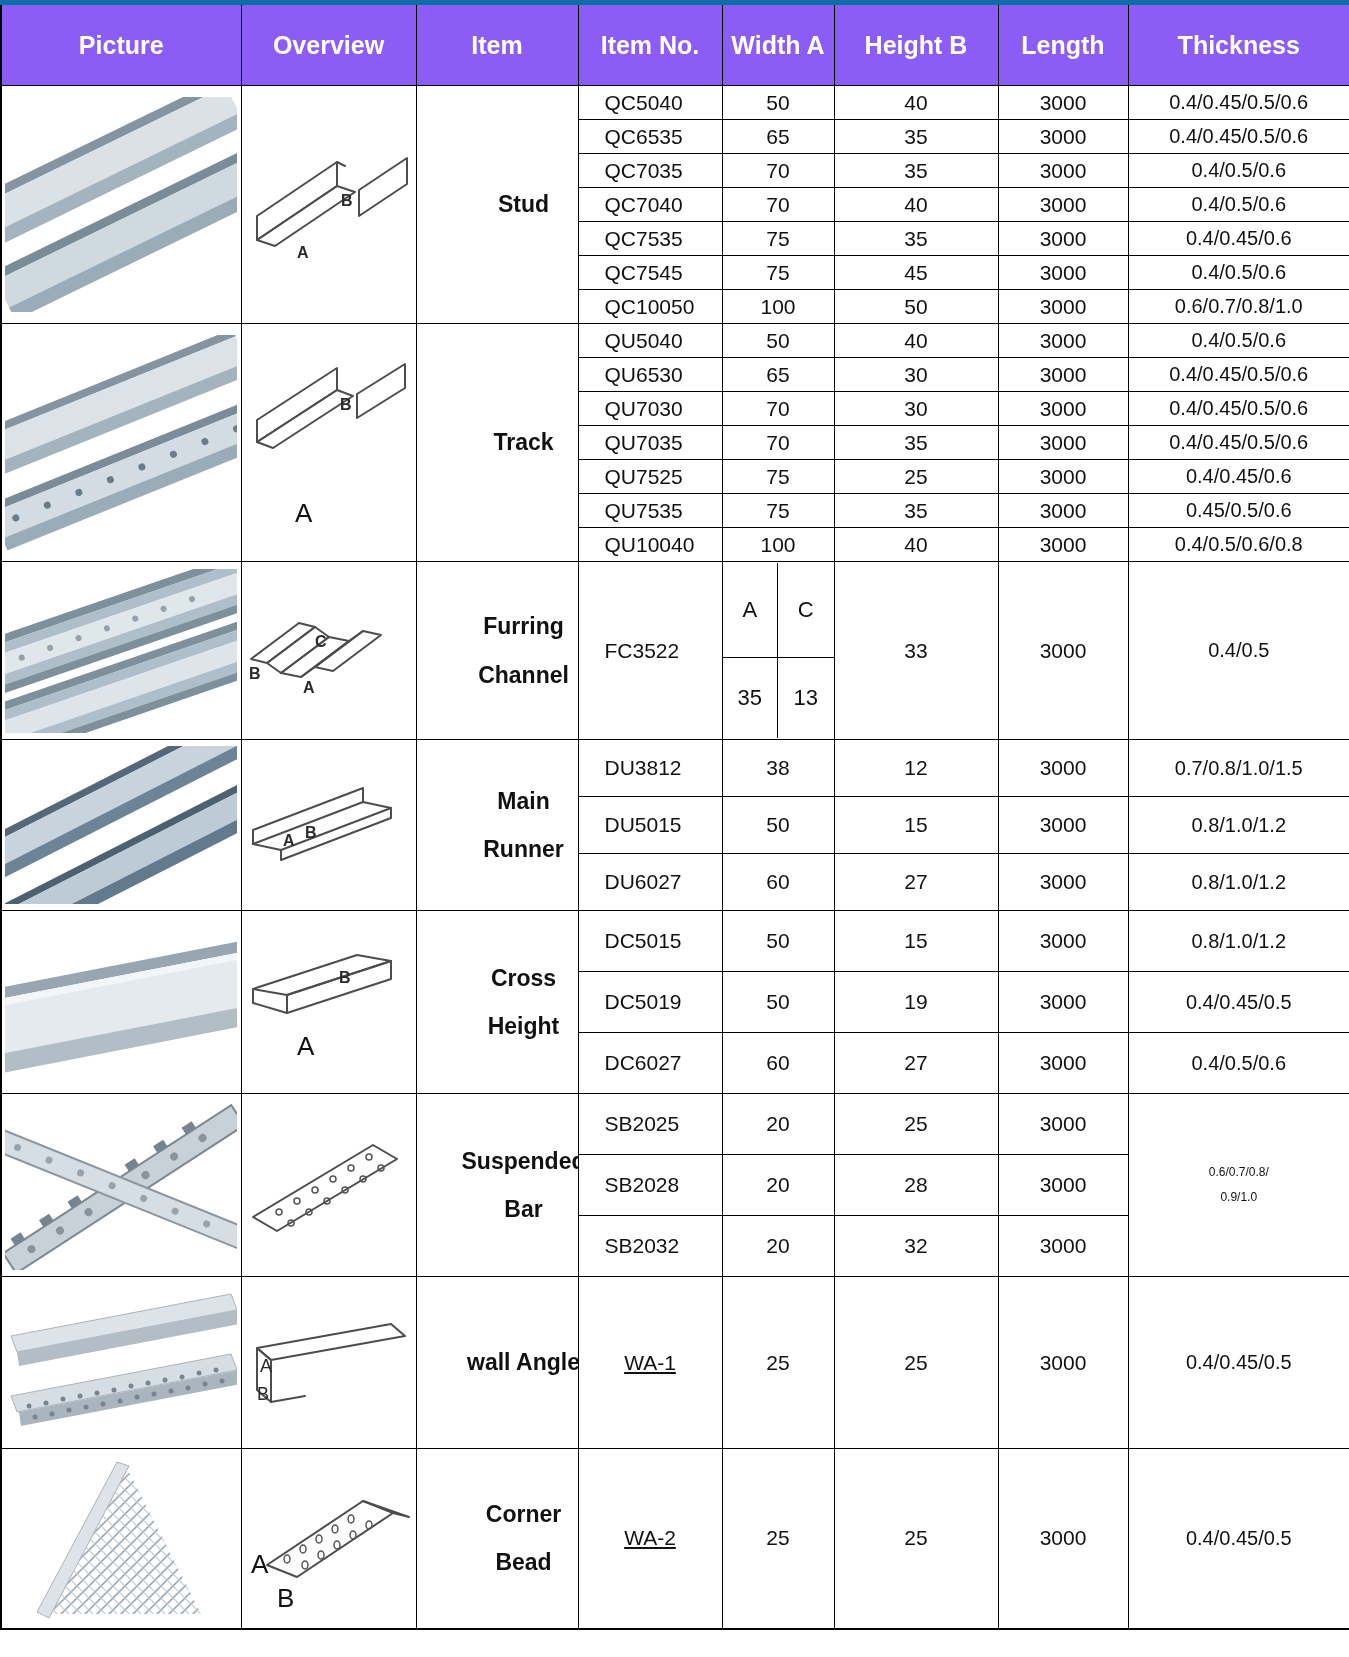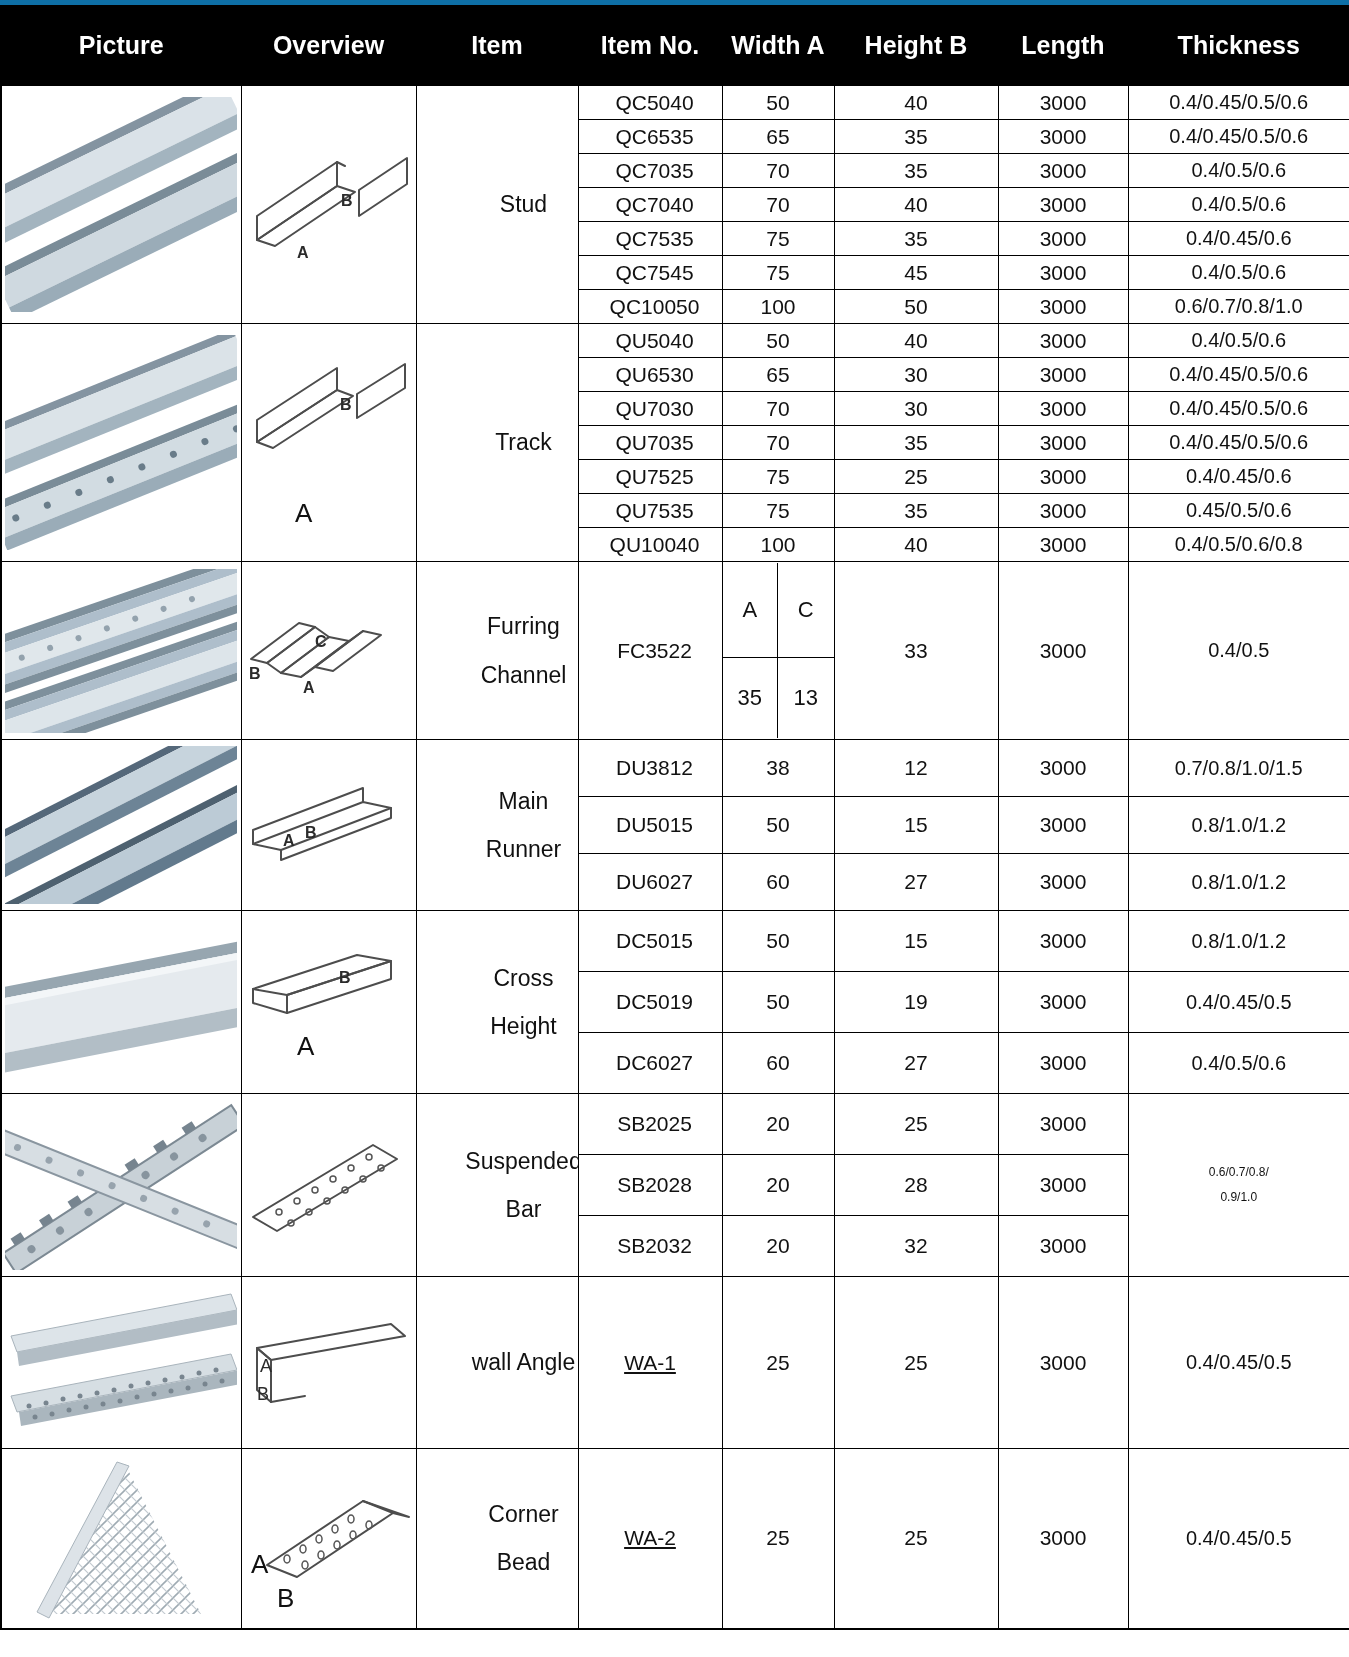--- a/index.html
+++ b/index.html
@@ -2,32 +2,32 @@
 <html><head>
 <meta charset="utf-8">
 <style>
   * { box-sizing: border-box; }
   body { margin:0; background:#ffffff; color:#111; font-family:"Liberation Sans", sans-serif; }
   .page { width:1349px; }
   table.sheet { border-collapse:collapse; table-layout:fixed; width:1349px;
     border:2px solid #000; border-top:5px solid #0e6fa6; }
   .sheet th, .sheet td { border:1px solid #000; text-align:center; vertical-align:middle;
     padding:0; overflow:hidden; }
-  .sheet thead th { background:#000000; color:#fff; font-size:25px; font-weight:700; height:83px; }
+  .sheet thead th { background:#8b5cf6; color:#fff; font-size:25px; font-weight:700; height:83px; }
   tr.rs { height:34px; }
   tr.rf { height:178px; }
   tr.rm { height:57px; }
   tr.rc { height:61px; }
   tr.rw { height:172px; }
   tr.rb { height:180px; }
-  td.no  { text-align:center; padding-left:9px; font-size:21px; }
+  td.no  { text-align:left; padding-left:26px; font-size:21px; }
   td.no.ctr { text-align:center; padding-left:0;text-decoration:underline; }
   td.num { font-size:21px; }
   td.thk { font-size:20px;margin-left:31px; }
-  td.item { font-weight:400; font-size:23px;padding-left:44px; }
+  td.item { font-weight:700; font-size:23px;padding-left:44px; }
   .item-inner { width:126px; margin:0 auto; line-height:2.1; }
   .thk-lines { line-height:2.1; font-size:12px; }
   .fc-grid { display:grid; grid-template-columns:1fr 1fr; grid-template-rows:54% 46%;
     width:100%; height:176px; font-size:22px; }
   .fc-cell { display:flex; align-items:center; justify-content:center; }
   .fc-c1 { border-right:1px solid #000; }
   .fc-r1 { border-bottom:1px solid #000; }
   svg { display:block; margin:0 auto; }
   .ln { fill:none; stroke:#4d4d4d; stroke-width:2; stroke-linejoin:round; stroke-linecap:round; }
   .hole { fill:none; stroke:#555; stroke-width:1.5; }

